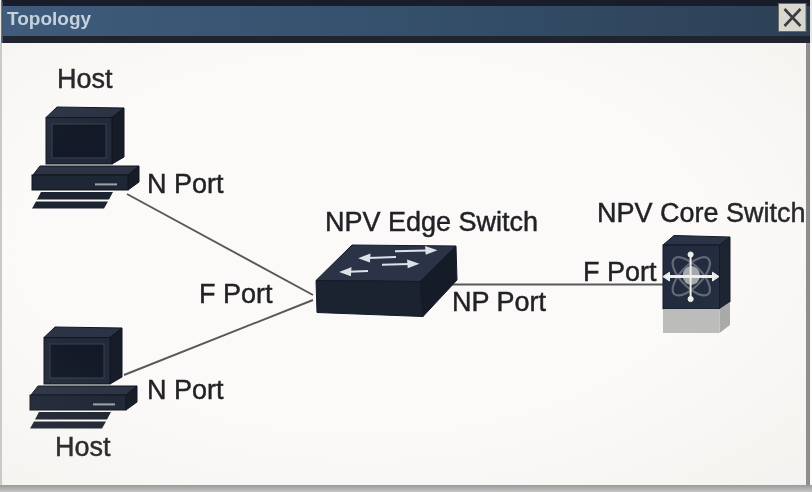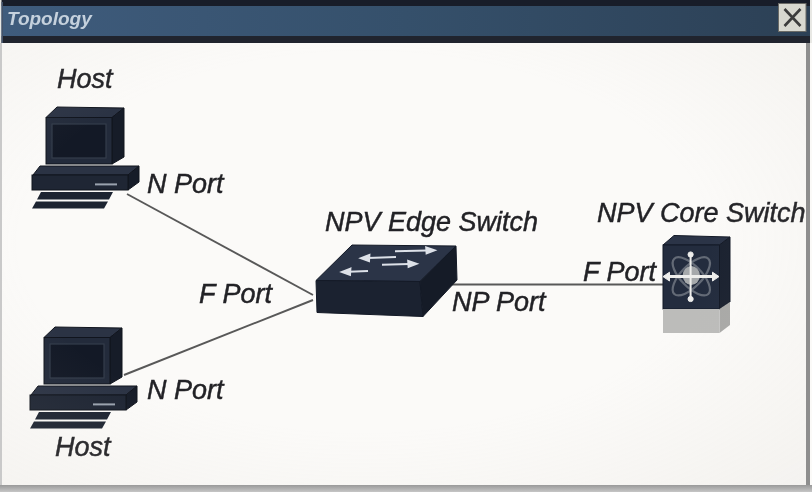--- a/index.html
+++ b/index.html
@@ -1,17 +1,17 @@
 <!DOCTYPE html>
 <html><head>
 <meta charset="utf-8">
 <style>
 html,body{margin:0;padding:0;width:812px;height:492px;background:#fbfaf8;overflow:hidden;}
 body{font-family:"Liberation Sans",sans-serif;position:relative;}
-#stage{position:absolute;left:0;top:0;width:812px;height:492px;filter:blur(0.45px);font-style:italic;}
+#stage{position:absolute;left:0;top:0;width:812px;height:492px;filter:blur(0.45px);}
 </style>
 </head>
 <body>
 <div id="stage">
 <svg width="812" height="492" viewBox="0 0 812 492">
 
   <rect x="0" y="0" width="812" height="6" fill="#181d29"></rect>
   <rect x="0" y="6" width="812" height="30" fill="#3a5576"></rect>
   <rect x="0" y="6" width="812" height="30" fill="url(#tbgrad)"></rect>
   <rect x="0" y="36" width="812" height="7" fill="#20242e"></rect>

